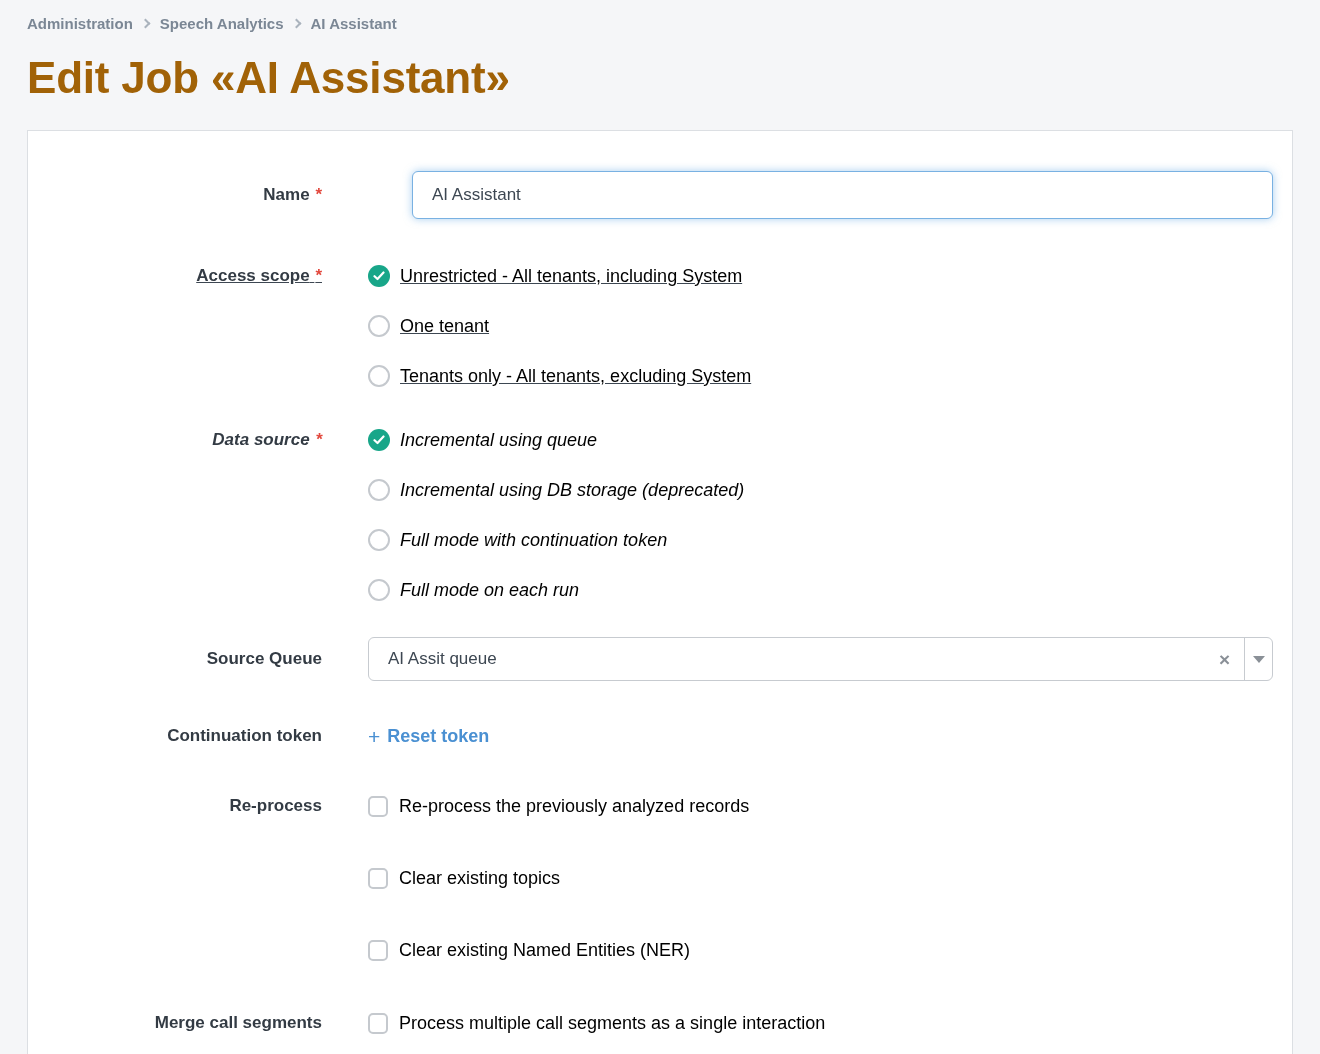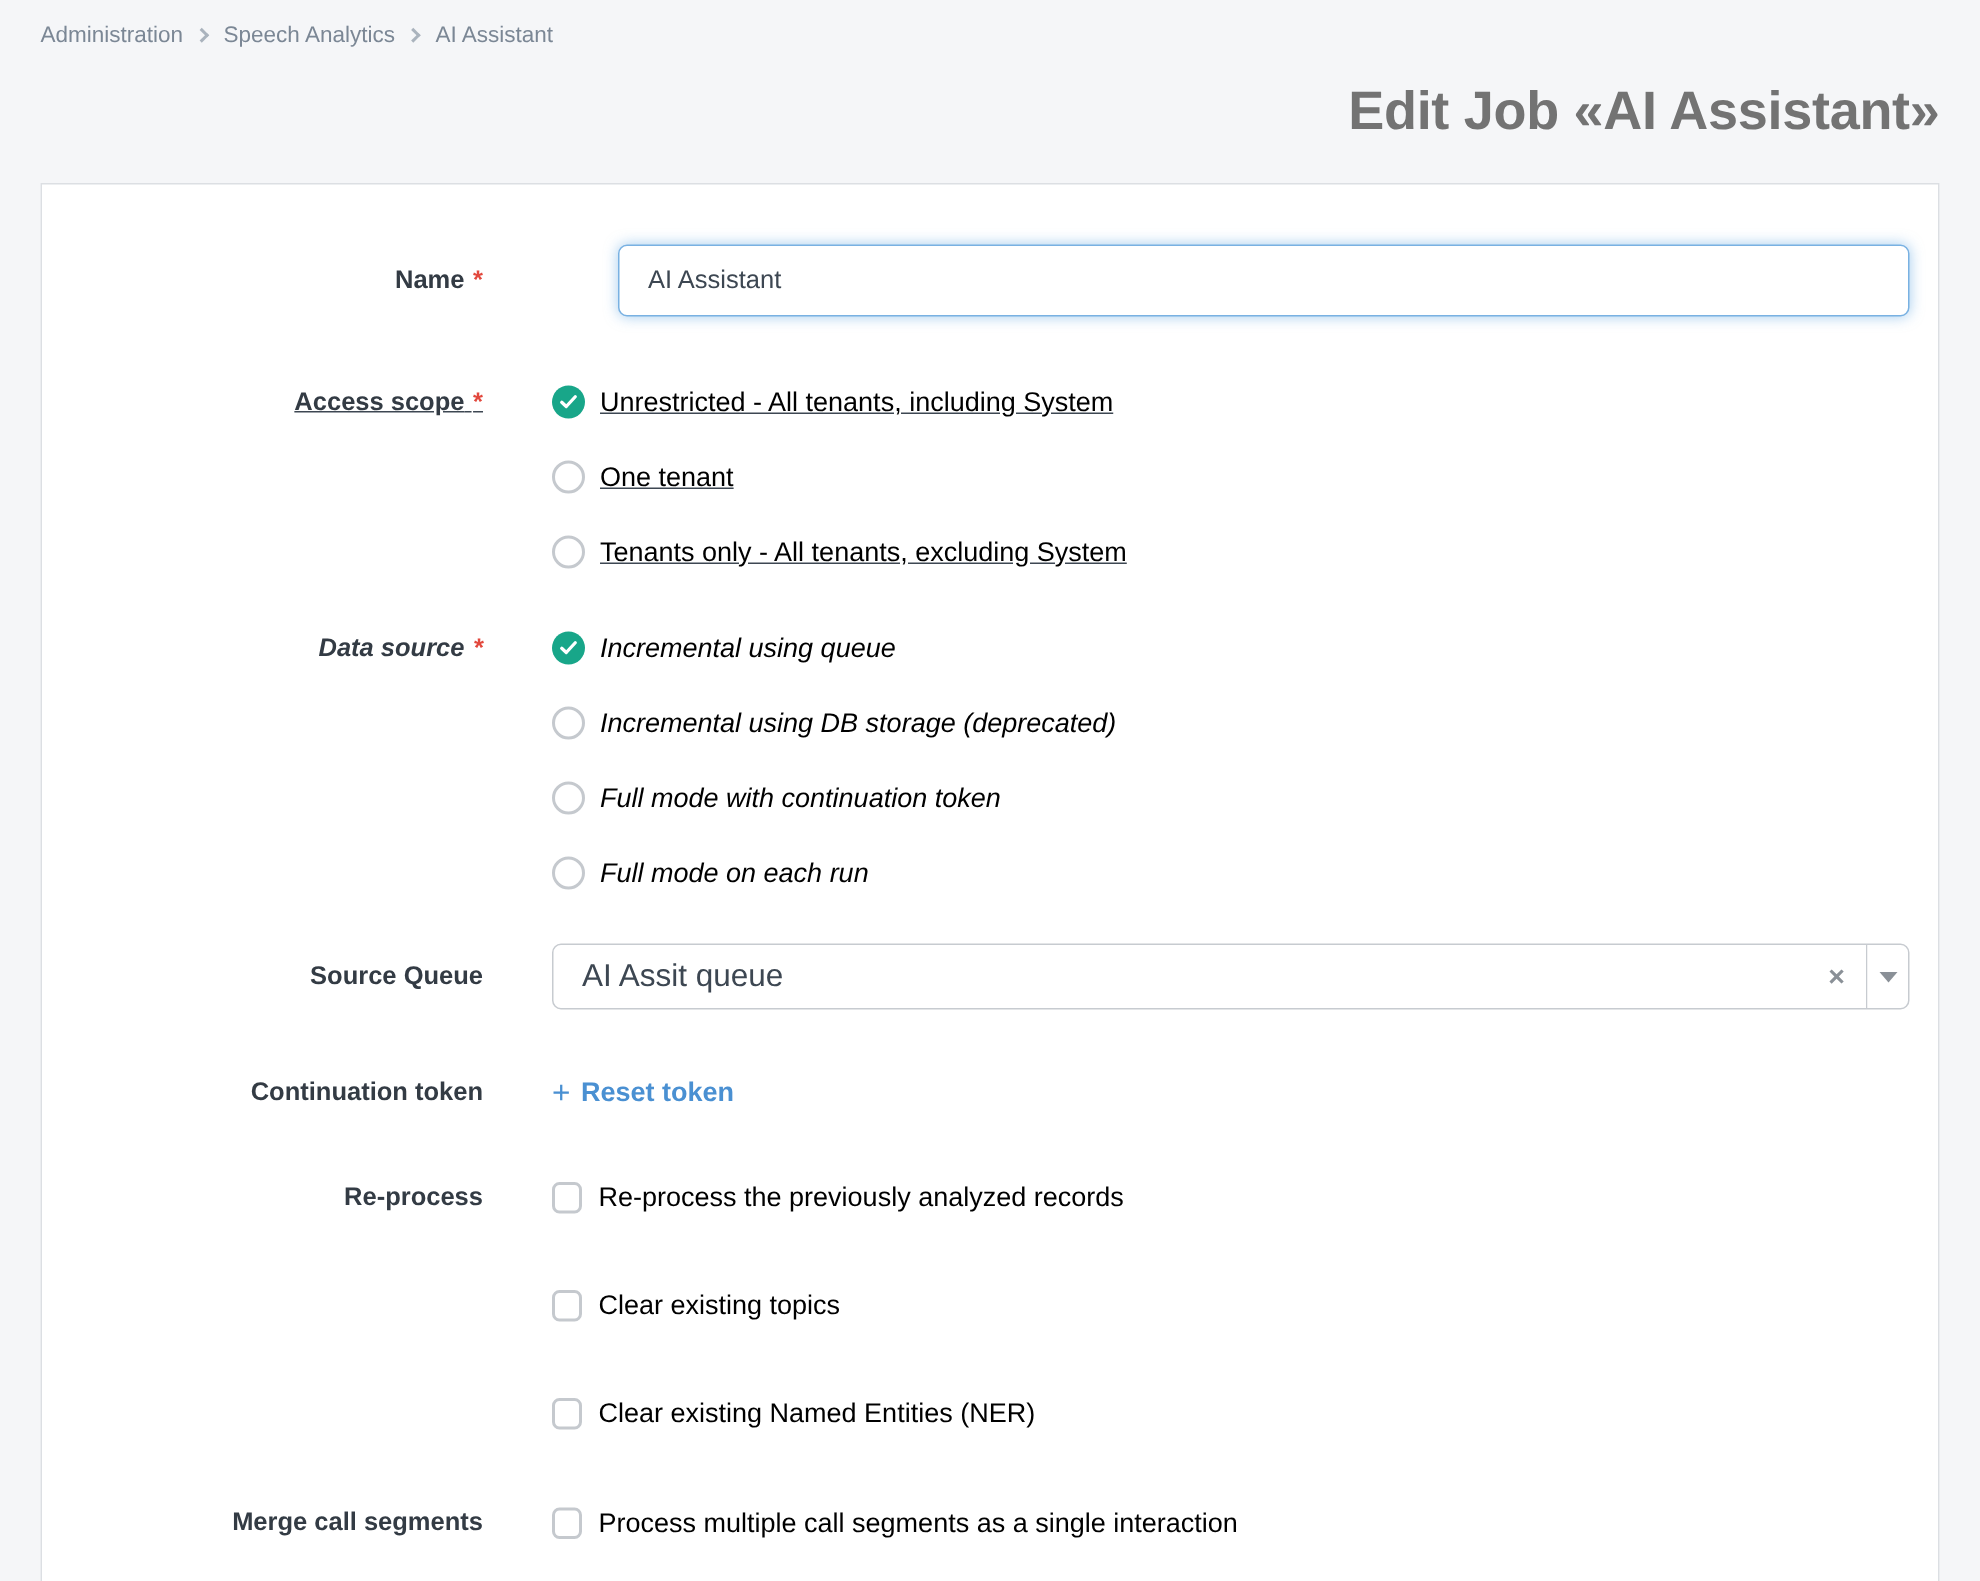--- a/index.html
+++ b/index.html
@@ -10,34 +10,33 @@
     color: #3d4752;
   }
   .page { padding: 0 27px; }
 
   
   .breadcrumb {
     display: flex; align-items: center;
     padding-top: 15px;
     font-size: 15px; color: #7b8795;
   }
-  .crumb { color: #7b8795; text-decoration: none; cursor: pointer; }
+  .crumb { color: #7b8795; text-decoration: none; cursor: pointer; font-weight: bold; }
   .chev {
     display: inline-block; width: 7px; height: 7px;
     border-top: 2px solid #aab3bd; border-right: 2px solid #aab3bd;
     transform: rotate(45deg);
     margin: 0 11px 0 9px;
   }
 
   
   .page-title {
     margin-top: 21px;
-    font-size: 36px; font-weight: 700; color: #737373;
+    font-size: 44px; font-weight: 700; color: #a16207;
     letter-spacing: -0.2px;
-    text-align: right;
   }
 
   
   .card {
     margin-top: 27px;
     width: 1266px; height: 1200px;
     background: #ffffff;
     border: 1px solid #dcdfe3;
     padding: 40px 19px 0 0;
   }
@@ -104,21 +103,21 @@
   
   .select {
     position: relative;
     width: 100%; height: 44px;
     border: 1px solid #c7cbd0; border-radius: 6px;
     background: #fff;
     display: flex; align-items: center;
     cursor: pointer;
   }
   .select-value {
-    padding-left: 19px; font-size: 21px; color: #3d4752;
+    padding-left: 19px; font-size: 17px; color: #3d4752;
     flex: 1;
   }
   .clear-x {
     font-size: 19px; font-weight: 700; color: #8a9097;
     line-height: 1; padding: 0 14px; cursor: pointer;
   }
   .select-arrow-box {
     width: 28px; height: 100%;
     border-left: 1px solid #c7cbd0;
     border-radius: 0 6px 6px 0;

